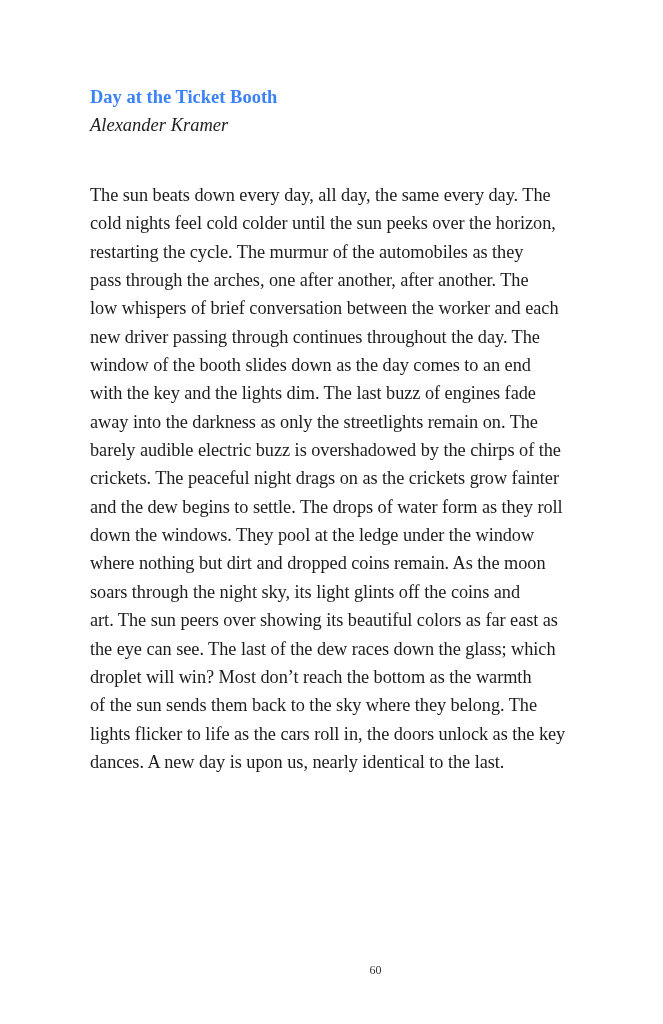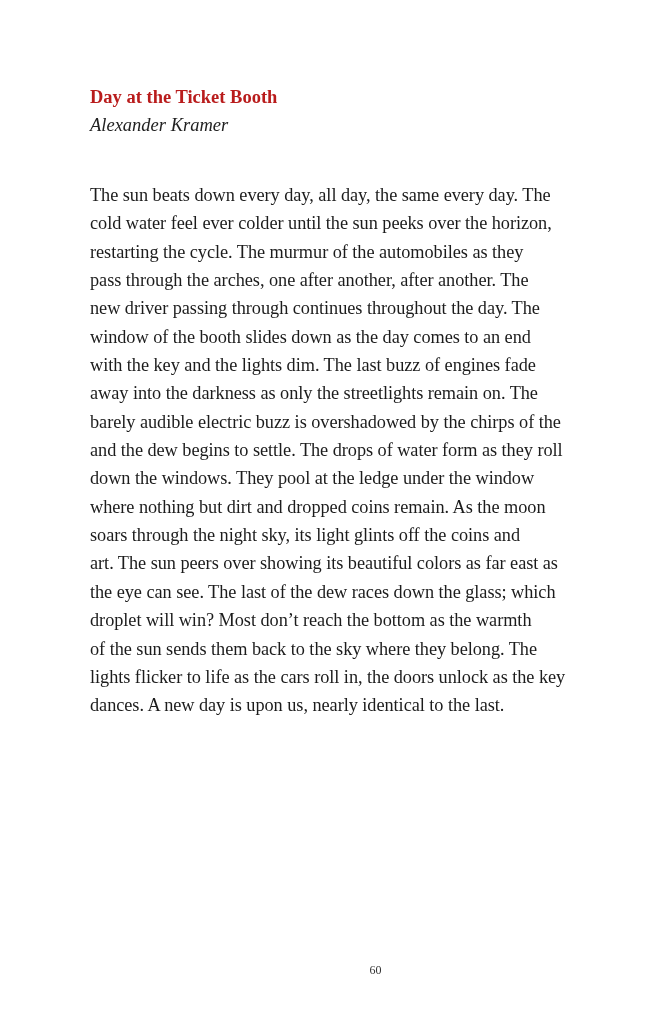--- a/index.html
+++ b/index.html
@@ -23,21 +23,21 @@
       height: 1024px;
     }
     .title {
       position: absolute;
       left: 90px;
       top: 85px;
       font-size: 18.5px;
       font-weight: bold;
       line-height: 24px;
       white-space: nowrap;
-      color: #b91c1c;
+      color: #3b82f6;
     }
     .author {
       position: absolute;
       left: 90px;
       top: 113px;
       font-size: 18.5px;
       font-style: italic;
       line-height: 24px;
       white-space: nowrap;
       color: #222;
@@ -72,28 +72,30 @@
   </style>
 </head>
 <body>
 
 <div class="page">
   <div class="title">Day at the Ticket Booth</div>
   <div class="author">Alexander Kramer</div>
 
   <div class="body-text">
     <span class="line">The sun beats down every day, all day, the same every day. The</span>
-    <span class="line">cold water feel ever colder until the sun peeks over the horizon,</span>
+    <span class="line">cold nights feel cold colder until the sun peeks over the horizon,</span>
     <span class="line">restarting the cycle. The murmur of the automobiles as they</span>
     <span class="line">pass through the arches, one after another, after another. The</span>
+    <span class="line">low whispers of brief conversation between the worker and each</span>
     <span class="line">new driver passing through continues throughout the day. The</span>
     <span class="line">window of the booth slides down as the day comes to an end</span>
     <span class="line">with the key and the lights dim. The last buzz of engines fade</span>
     <span class="line">away into the darkness as only the streetlights remain on. The</span>
     <span class="line">barely audible electric buzz is overshadowed by the chirps of the</span>
+    <span class="line">crickets. The peaceful night drags on as the crickets grow fainter</span>
     <span class="line">and the dew begins to settle. The drops of water form as they roll</span>
     <span class="line">down the windows. They pool at the ledge under the window</span>
     <span class="line">where nothing but dirt and dropped coins remain. As the moon</span>
     <span class="line">soars through the night sky, its light glints off the coins and</span>
     <span class="line">art. The sun peers over showing its beautiful colors as far east as</span>
     <span class="line">the eye can see. The last of the dew races down the glass; which</span>
     <span class="line">droplet will win? Most don’t reach the bottom as the warmth</span>
     <span class="line">of the sun sends them back to the sky where they belong. The</span>
     <span class="line">lights flicker to life as the cars roll in, the doors unlock as the key</span>
     <span class="line">dances. A new day is upon us, nearly identical to the last.</span>

